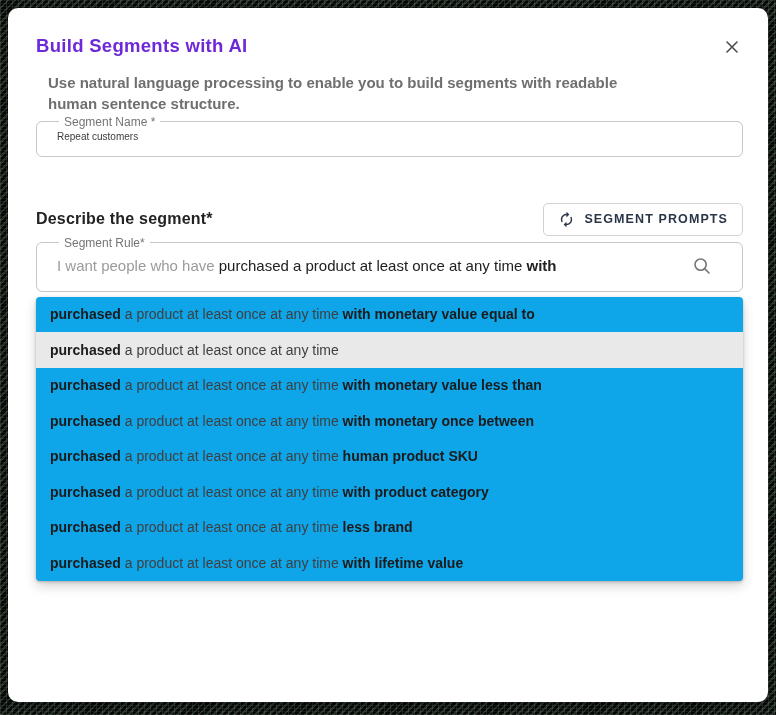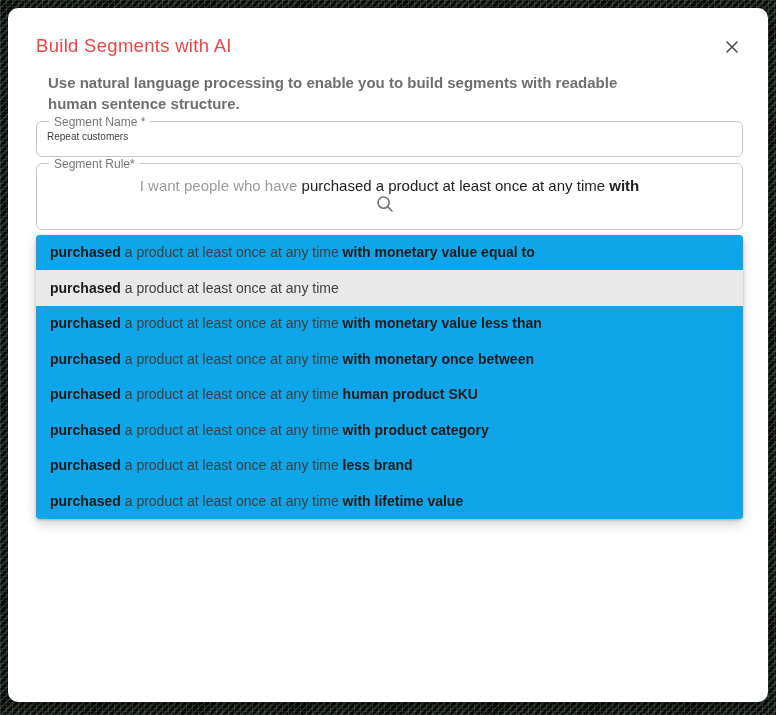--- a/index.html
+++ b/index.html
@@ -21,34 +21,34 @@
   }
   .modal {
     position: absolute; left: 8px; top: 8px; right: 8px; bottom: 13px;
     background: #ffffff;
     border-radius: 10px;
     box-shadow: 0 2px 10px rgba(0,0,0,0.45);
     padding: 27px 25px 0 28px;
   }
   .modal-header { display: flex; justify-content: space-between; align-items: flex-start; }
   .modal-title {
-    margin: 0; font-size: 18.5px; font-weight: 400;
-    color: #ef4444; letter-spacing: 0.3px;
+    margin: 0; font-size: 18.5px; font-weight: 700;
+    color: #6d28d9; letter-spacing: 0.3px;
   }
   .close-btn {
     background: none; border: none; padding: 2px; margin-top: 1px;
     cursor: pointer; line-height: 0; color: #4d4d4d;
   }
   .subtitle {
     margin: 14px 12px 0; max-width: 600px;
     font-size: 15px; line-height: 1.42; color: #6f6f6f; font-weight: bold;
   }
   fieldset.outlined-field {
     border: 1px solid #c7c7c7; border-radius: 6px;
-    margin: 0; padding: 0 8px;
+    margin: 0; padding: 0 18px;
     min-inline-size: 0;
   }
   fieldset.outlined-field legend {
     font-size: 12px; color: #757575; padding: 0 5px; margin-left: 4px;
   }
   .name-field { margin-top: 44px; }
   .field-input {
     display: block; width: 100%;
     border: none; outline: none; background: transparent;
     font-family: "Liberation Sans", sans-serif;
@@ -67,21 +67,21 @@
     display: inline-flex; align-items: center; gap: 9px;
     background: #ffffff;
     border: 1px solid #d2d2d2; border-radius: 5px;
     padding: 7px 14px;
     font-family: "Liberation Sans", sans-serif;
     font-size: 12.5px; font-weight: 700; letter-spacing: 1.1px;
     color: #2a3647; cursor: pointer;
   }
   .prompts-btn svg { flex: 0 0 auto; }
   .rule-field { margin-top: 14px; }
-  .rule-row { display: flex; align-items: center; padding: 6px 2px 15px; flex-direction: column; }
+  .rule-row { display: flex; align-items: center; padding: 6px 2px 15px; }
   .rule-text { flex: 1; font-size: 15px; color: #212121; cursor: text; }
   .rule-text .muted { color: #9b9b9b; }
   .rule-text .bold { font-weight: 700; }
   .search-icon { flex: 0 0 auto; margin-right: 10px; cursor: pointer; color: #757575; line-height: 0; }
   .dropdown {
     margin-top: 5px;
     background: #0ea5e9;
     border-radius: 4px;
     box-shadow: 0 1px 3px rgba(0,0,0,0.22), 0 5px 12px rgba(0,0,0,0.18);
     overflow: hidden;
@@ -113,20 +113,29 @@
     </button>
   </div>
 
   <p class="subtitle">Use natural language processing to enable you to build segments with readable human sentence structure.</p>
 
   <fieldset class="outlined-field name-field">
     <legend>Segment Name *</legend>
     <input class="field-input" type="text" value="Repeat customers" style="">
   </fieldset>
 
+  <div class="describe-row">
+    <h2 class="describe-heading">Describe the segment*</h2>
+    <button class="prompts-btn">
+      <svg width="17" height="17" viewBox="0 0 24 24" fill="currentColor">
+        <path d="M12 6v3l4-4-4-4v3c-4.42 0-8 3.58-8 8 0 1.57.46 3.03 1.24 4.26L6.7 14.8A5.87 5.87 0 0 1 6 12c0-3.31 2.69-6 6-6zm6.76 1.74L17.3 9.2c.44.84.7 1.79.7 2.8 0 3.31-2.69 6-6 6v-3l-4 4 4 4v-3c4.42 0 8-3.58 8-8 0-1.57-.46-3.03-1.24-4.26z"></path>
+      </svg>
+      <span>SEGMENT PROMPTS</span>
+    </button>
+  </div>
 
   <fieldset class="outlined-field rule-field">
     <legend>Segment Rule*</legend>
     <div class="rule-row">
       <div class="rule-text"><span class="muted">I want people who have </span><span>purchased a product at least once at any time </span><span class="bold">with</span></div>
       <span class="search-icon">
         <svg width="20" height="20" viewBox="0 0 20 20" fill="none">
           <circle cx="8.6" cy="8.6" r="5.6" stroke="currentColor" stroke-width="1.6"></circle>
           <path d="M12.9 12.9 L17 17" stroke="currentColor" stroke-width="1.6" stroke-linecap="round"></path>
         </svg>

